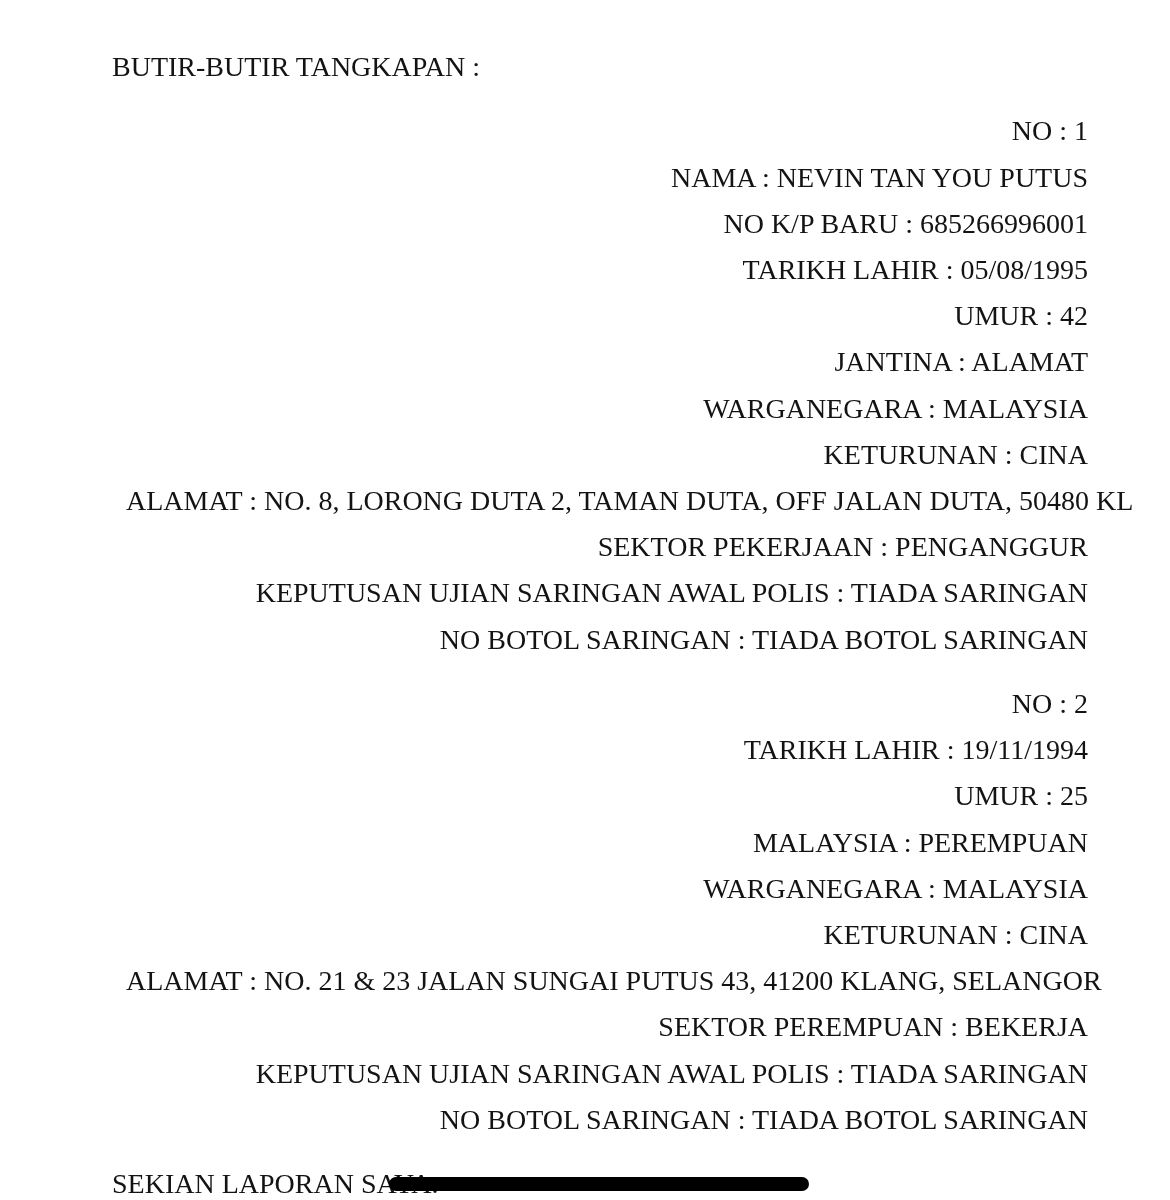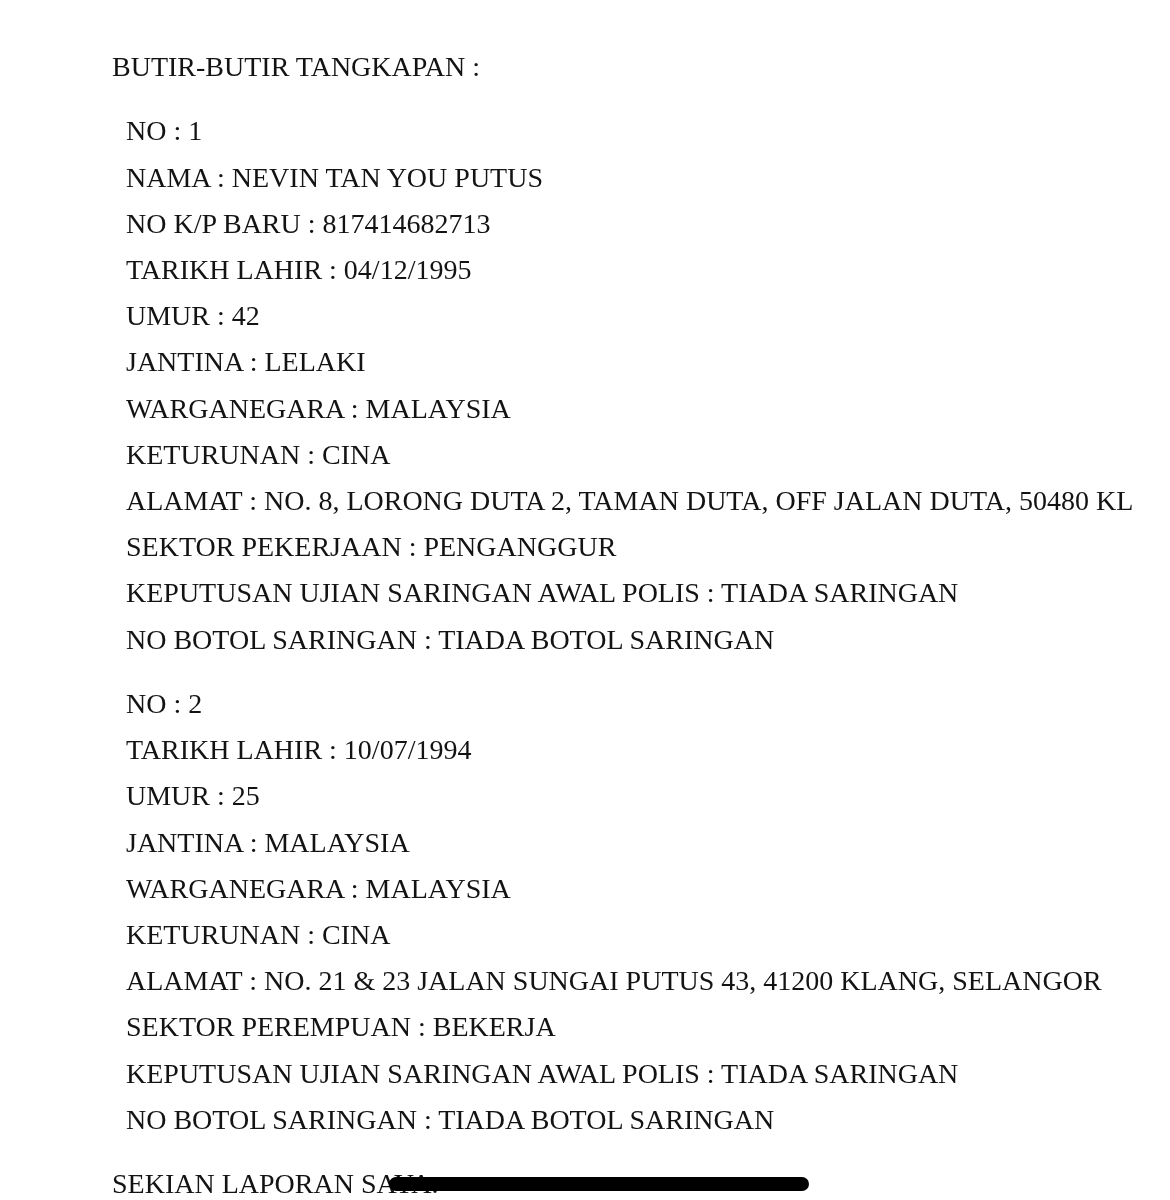--- a/index.html
+++ b/index.html
@@ -19,21 +19,21 @@
     line-height: 32.2px;
     color: #131313;
     font-weight: 400;
     white-space: nowrap;
   }
   .report h1 {
     font-size: 28px;
     line-height: 32.2px;
     font-weight: 400;
   }
-  .record { margin-top: 32.2px; }
+  .record { margin-top: 32.2px; text-align: right; }
   .closing { margin-top: 32.2px; }
   .line { display: block; }
   .home-indicator {
     position: absolute;
     left: 375px;
     top: 1163px;
     width: 420px;
     height: 14px;
     border-radius: 7px;
     background: #000000;
@@ -41,37 +41,37 @@
 </style>
 </head>
 <body>
 
 <main class="report">
   <h1 class="line">BUTIR-BUTIR TANGKAPAN :</h1>
 
   <section class="record">
     <span class="line">NO : 1</span>
     <span class="line">NAMA : NEVIN TAN YOU PUTUS</span>
-    <span class="line">NO K/P BARU : 817414682713</span>
-    <span class="line">TARIKH LAHIR : 04/12/1995</span>
+    <span class="line">NO K/P BARU : 685266996001</span>
+    <span class="line">TARIKH LAHIR : 05/08/1995</span>
     <span class="line">UMUR : 42</span>
-    <span class="line">JANTINA : LELAKI</span>
+    <span class="line">JANTINA : ALAMAT</span>
     <span class="line">WARGANEGARA : MALAYSIA</span>
     <span class="line">KETURUNAN : CINA</span>
     <span class="line">ALAMAT : NO. 8, LORONG DUTA 2, TAMAN DUTA, OFF JALAN DUTA, 50480 KL</span>
     <span class="line">SEKTOR PEKERJAAN : PENGANGGUR</span>
     <span class="line">KEPUTUSAN UJIAN SARINGAN AWAL POLIS : TIADA SARINGAN</span>
     <span class="line">NO BOTOL SARINGAN : TIADA BOTOL SARINGAN</span>
   </section>
 
   <section class="record">
     <span class="line">NO : 2</span>
-    <span class="line">TARIKH LAHIR : 10/07/1994</span>
+    <span class="line">TARIKH LAHIR : 19/11/1994</span>
     <span class="line">UMUR : 25</span>
-    <span class="line">JANTINA : MALAYSIA</span>
+    <span class="line">MALAYSIA : PEREMPUAN</span>
     <span class="line">WARGANEGARA : MALAYSIA</span>
     <span class="line">KETURUNAN : CINA</span>
     <span class="line">ALAMAT : NO. 21 &amp; 23 JALAN SUNGAI PUTUS 43, 41200 KLANG, SELANGOR</span>
     <span class="line">SEKTOR PEREMPUAN : BEKERJA</span>
     <span class="line">KEPUTUSAN UJIAN SARINGAN AWAL POLIS : TIADA SARINGAN</span>
     <span class="line">NO BOTOL SARINGAN : TIADA BOTOL SARINGAN</span>
   </section>
 
   <p class="closing">SEKIAN LAPORAN SAYA.</p>
 </main>

